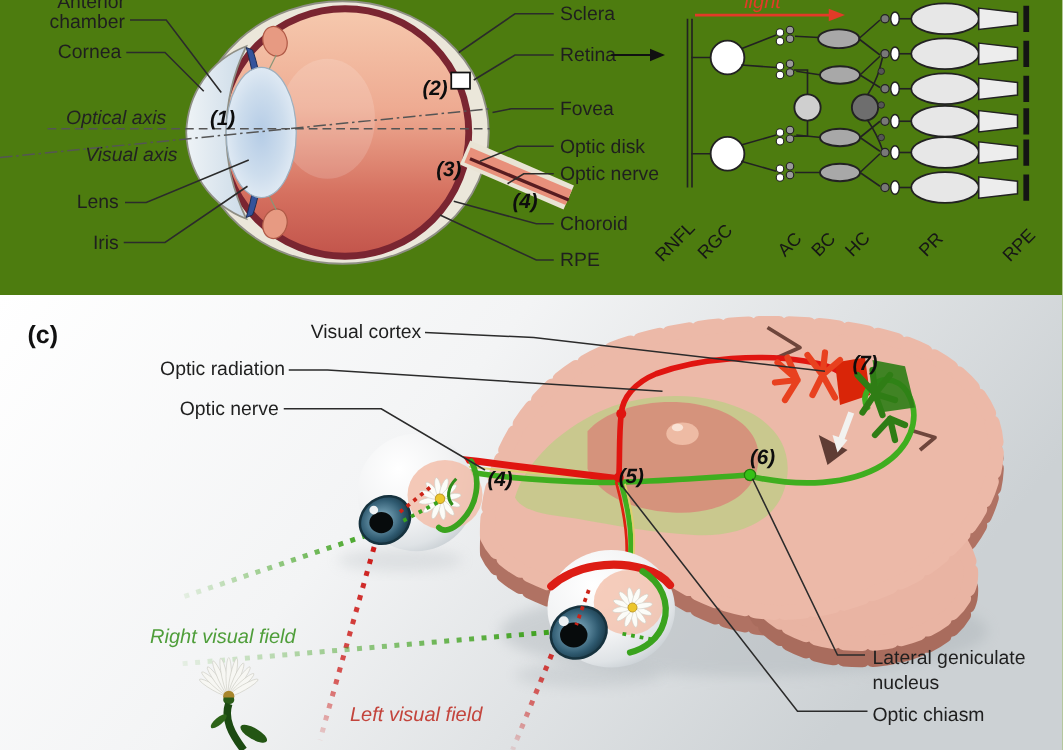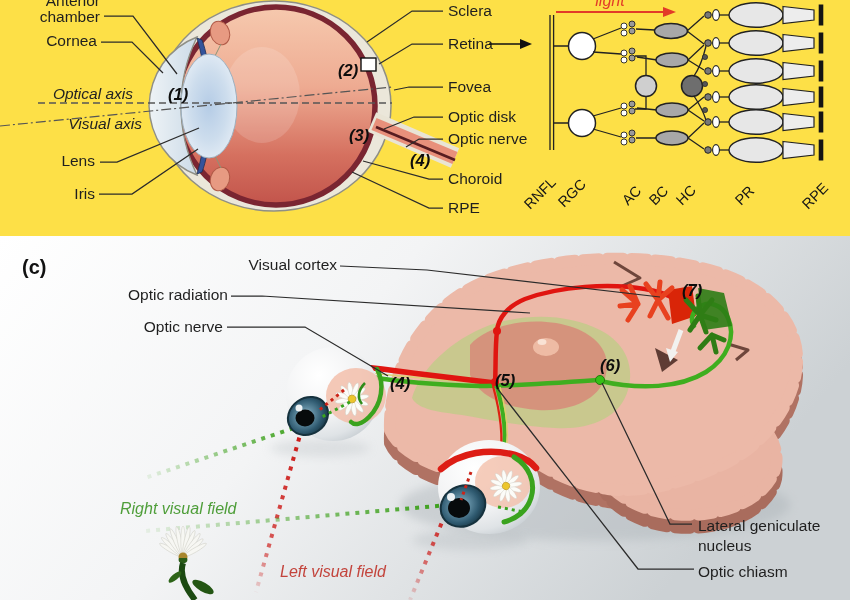--- a/index.html
+++ b/index.html
@@ -1,16 +1,16 @@
 <!DOCTYPE html>
 <html><head>
 <meta charset="utf-8">
 <style>
   html,body { margin:0; padding:0; background:#ffffff; }
-  .stage { position:relative; width:850px; height:600px; overflow:hidden; background:#fde047; }
+  .stage { position:relative; width:850px; height:600px; overflow:hidden; background:#4d7c0f; }
   svg { display:block; }
   text { font-family:"Liberation Sans", sans-serif; }
   .lbl      { font-size:15.5px; fill:#1f1f1f; }
   .lbl-it   { font-size:15.5px; fill:#222; font-style:italic; }
   .marker   { font-size:16.5px; fill:#0d0d0d; font-style:italic; font-weight:bold; }
   .layerlbl { font-size:14.5px; fill:#161616; }
   .panel-label { font-size:20px; font-weight:bold; fill:#111; }
   .leader   { fill:none; stroke:#2b2b2b; stroke-width:1.25px; }
   .circuit  { fill:none; stroke:#222; stroke-width:1.3px; }
   .fieldlbl { font-size:16px; font-style:italic; }

